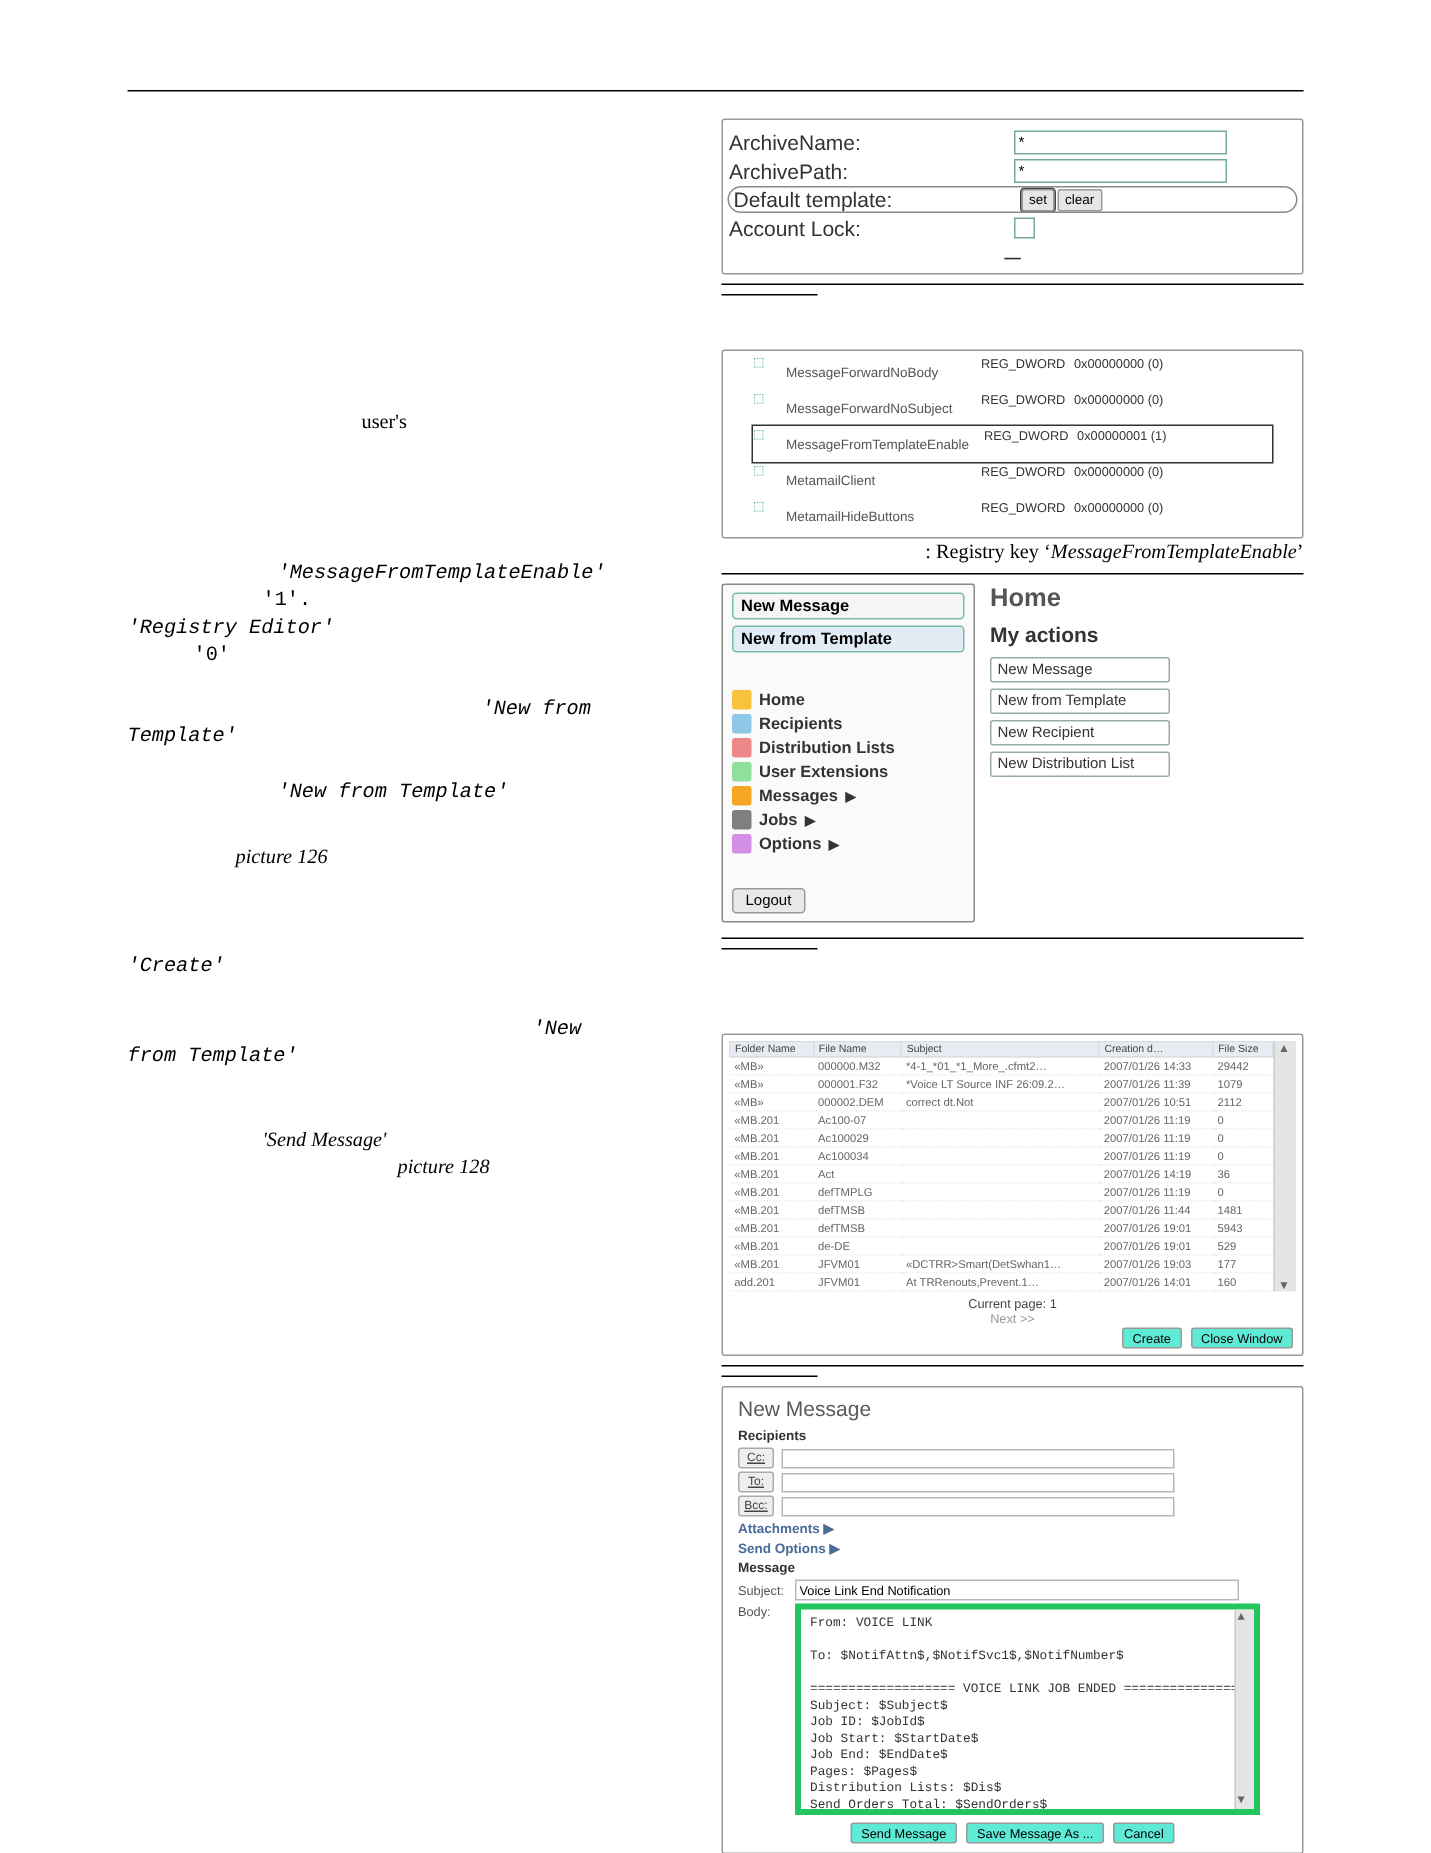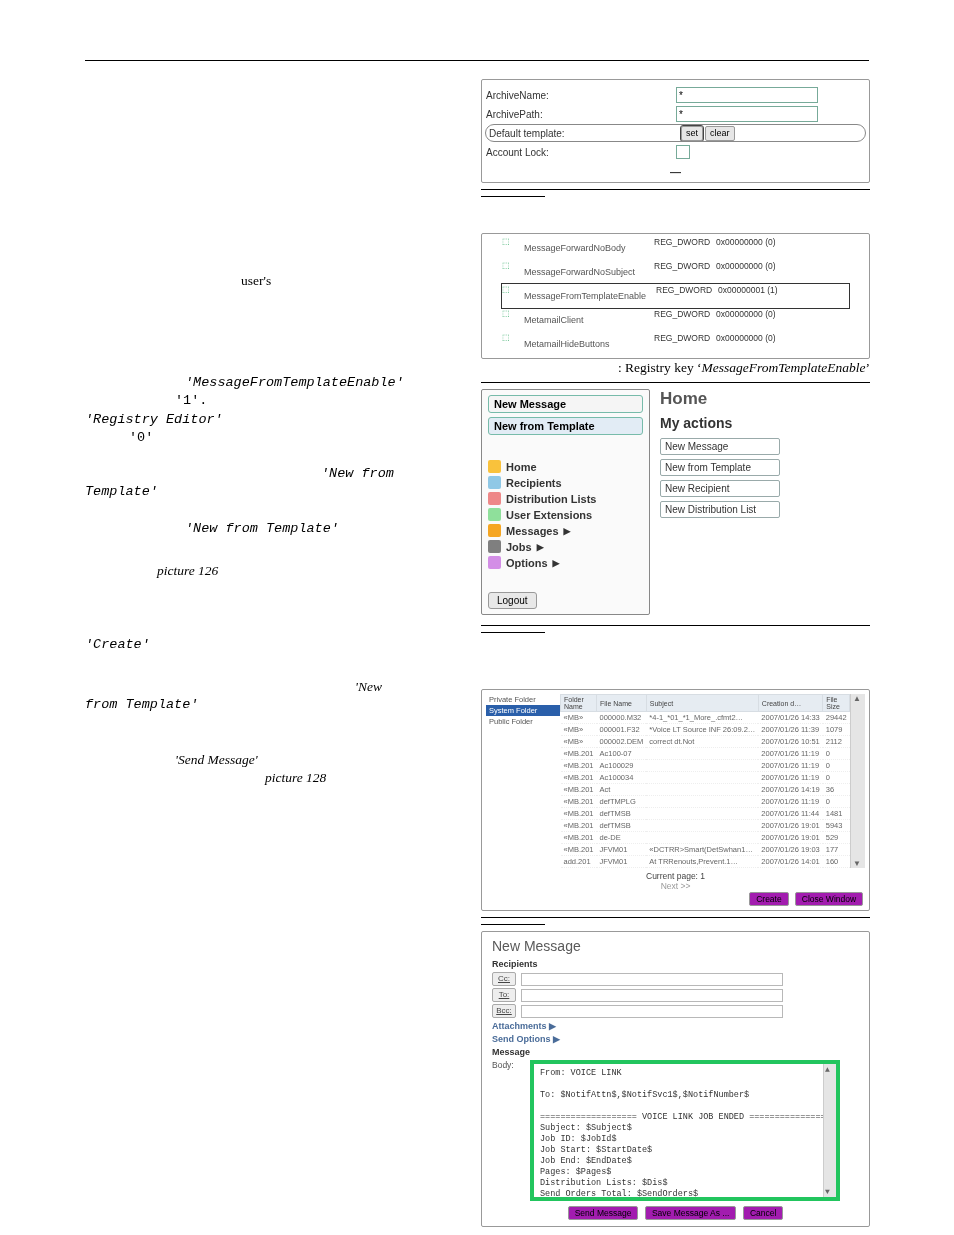--- a/index.html
+++ b/index.html
@@ -44,21 +44,21 @@
     font-size: 9px;
     color: #333;
     position: relative;
   }
   .hr-strong { border: 0; border-top: 1.3px solid #000; margin: 6px 0; }
   .hr-short  { border: 0; border-top: 1.3px solid #000; margin: 6px 0; width: 64px; }
 
   
   .acct { padding: 4px; }
   .acct .row { display:flex; align-items:center; margin:3px 0; height:16px; }
-  .acct .lbl { flex:0 0 190px; font-size:10px; color:#333; }
+  .acct .lbl { flex:0 0 190px; font-size:14px; color:#333; }
   .acct input.txt { flex:0 0 136px; height:14px; font-size:10px; border:1px solid #7a9; padding:0 2px; background:#fff; }
   .btn-mini { font-size:9px; border:1px solid #999; background:#e6e6e6; border-radius:2px; padding:0 4px; height:15px; line-height:13px; margin-left:2px; }
   .chk { width:12px; height:12px; border:1px solid #7a9; display:inline-block; background:#fff; }
   .minus { text-align:center; font-weight:bold; color:#333; margin-top:6px; font-size:11px; }
 
   
   .reg { font-size:8.5px; padding:2px 20px; line-height:12px; }
   .reg .rw { display:flex; }
   .reg .rw .ic { width:12px; color:#3a6; font-size:8px; }
   .reg .rw .nm { flex:0 0 120px; }
@@ -116,21 +116,21 @@
   .nm .row { display:flex; align-items:center; margin:2px 0; }
   .nm .btn-line { border:1px solid #aaa; font-size:8px; background:#eee; border-radius:2px; width:22px; height:12px; line-height:11px; text-align:center; margin-right:5px; text-decoration:underline; color:#444; }
   .nm .fld { border:1px solid #b8b8b8; height:11px; flex:1; max-width:260px; }
   .nm .lbl2 { flex:0 0 38px; font-size:8.5px; color:#555; }
   .nm .subj { border:1px solid #b8b8b8; height:12px; flex:1; max-width:290px; font-size:8.5px; padding:0 2px; }
   .nm .body2 { border:4px solid #22c55e; height:125px; width:290px; padding:4px 6px; font-family:"Courier New",monospace; font-size:8.5px; line-height:11px; color:#333; position:relative; overflow:hidden; white-space:pre; }
   .nm .body2 .sc { position:absolute; right:0; top:0; bottom:0; width:12px; background:#e5e5e5; border-left:1px solid #ccc; }
   .nm .body2 .sc::before{content:"▲";position:absolute;top:0;left:1px;font-size:8px;color:#666;}
   .nm .body2 .sc::after{content:"▼";position:absolute;bottom:0;left:1px;font-size:8px;color:#666;}
   .nm .fbtn { text-align:center; margin-top:5px; }
-  .btn { border:1px solid #999; background:#a21caf; font-size:8.5px; border-radius:2px; padding:1px 6px; margin:0 2px; }
+  .btn { border:1px solid #999; background:#5eead4; font-size:8.5px; border-radius:2px; padding:1px 6px; margin:0 2px; }
 </style>
 </head>
 <body>
 
 <div class="page">
   <div class="top-rule"></div>
 
   <div class="cols">
 
     <div class="left">
@@ -146,21 +146,21 @@
       <div style="padding-left:236px;" class="mono italic">'New from</div>
       <div class="mono italic">Template'</div>
       <div style="height:18px;"></div>
       <div style="padding-left:100px;" class="mono italic">'New from Template'</div>
       <div style="height:24px;"></div>
       <div class="italic" style="padding-left:72px;">picture 126</div>
 
       <div style="height:56px;"></div>
       <div class="mono italic">'Create'</div>
       <div style="height:24px;"></div>
-      <div style="padding-left:270px;font-family:Liberation Serif, serif;" class="mono italic">'New</div>
+      <div style="padding-left:270px;" class="mono italic">'New</div>
       <div class="mono italic">from Template'</div>
       <div style="height:36px;"></div>
       <div style="padding-left:90px;font-family:Liberation Serif, serif;" class="mono italic">'Send Message'</div>
       <div style="padding-left:180px;" class="italic">picture 128</div>
     </div>
 
     <div class="right">
 
       <div class="thumb acct">
         <div class="row">
@@ -276,25 +276,20 @@
             </div>
         </div>
       </div>
       <hr class="hr-strong" style="margin-top:10px;">
       <hr class="hr-short">
 
       <div style="height:50px;"></div>
 
       <div class="thumb tmpl">
         <div class="body">
-          <div class="fold" id="fold-slot">
-              <div>Private Folder</div>
-              <div class="sel">System Folder</div>
-              <div>Public Folder</div>
-            </div>
           <table>
             <thead>
                 <tr id="thead-row">
                   <th>Folder Name</th>
                   <th>File Name</th>
                   <th>Subject</th>
                   <th>Creation d…</th>
                   <th>File Size</th>
                 </tr>
               </thead>
@@ -417,20 +412,24 @@
             <span class="btn-line">To:</span>
             <span class="fld"></span>
           </div>
         <div class="row">
             <span class="btn-line">Bcc:</span>
             <span class="fld"></span>
           </div>
         <div class="sec" style="color:#4a6c99;"><span>Attachments</span> <span class="tri">▶</span></div>
         <div class="sec" style="color:#4a6c99;"><span>Send Options</span> <span class="tri">▶</span></div>
         <div class="sec">Message</div>
+        <div class="row">
+          <span class="lbl2">Subject:</span>
+          <input class="subj" value="Voice Link End Notification" style="">
+        </div>
         <div class="row" style="align-items:flex-start;">
           <span class="lbl2">Body:</span>
           <div class="body2"><span>From: VOICE LINK
 
 To: $NotifAttn$,$NotifSvc1$,$NotifNumber$
 
 =================== VOICE LINK JOB ENDED ===================
 Subject: $Subject$
 Job ID: $JobId$
 Job Start: $StartDate$

